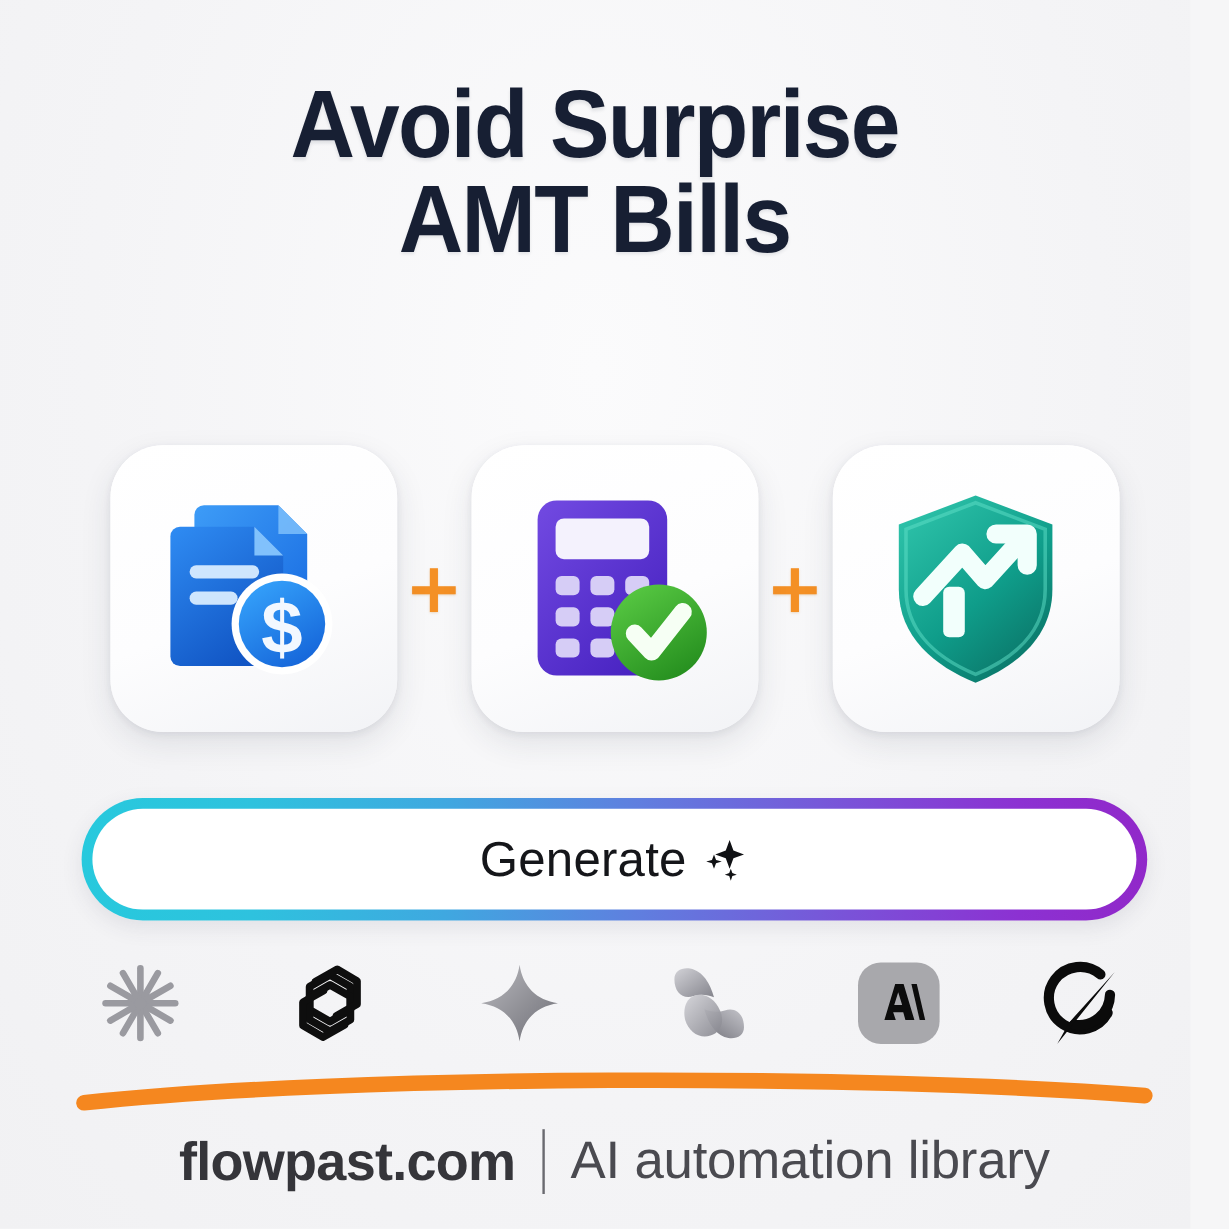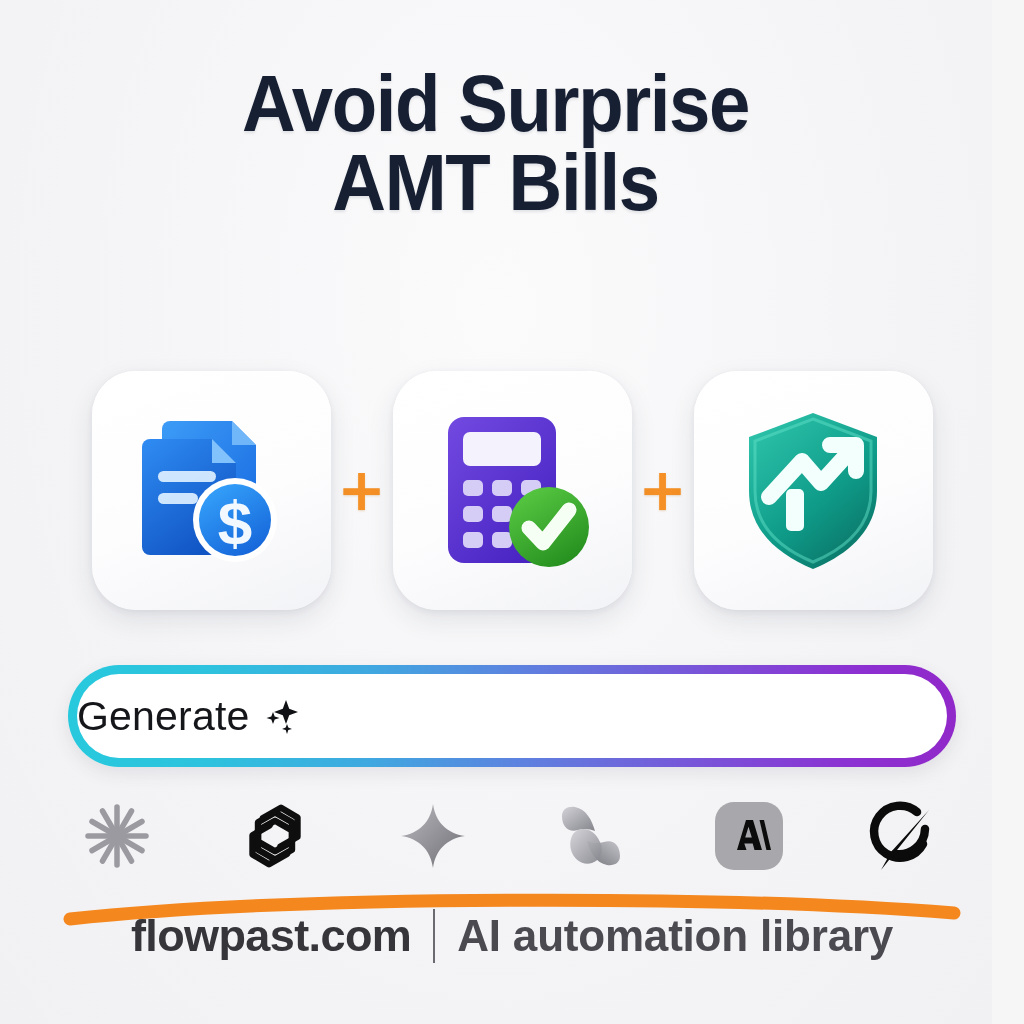--- a/index.html
+++ b/index.html
@@ -96,21 +96,21 @@
     box-shadow: 0 6px 18px rgba(60,60,90,0.10);
   }
   .generate-btn {
     width: 100%;
     height: 100%;
     border: none;
     border-radius: 44px;
     background: #ffffff;
     display: flex;
     align-items: center;
-    justify-content: flex-start;
+    justify-content: center;
     gap: 12px;
     cursor: pointer;
     font-family: "Liberation Sans", sans-serif;
     padding: 0;
   }
   .generate-label {
     font-size: 41px;
     font-weight: 400;
     color: #15161a;
     letter-spacing: 0.2px;
@@ -140,21 +140,21 @@
   
   .swoosh {
     position: absolute;
     top: 893px;
     left: 62px;
     width: 900px;
     height: 40px;
   }
   .footer {
     position: absolute;
-    top: 896px;
+    top: 928px;
     left: 0;
     width: 1024px;
     height: 80px;
     display: flex;
     align-items: center;
     justify-content: center;
     gap: 22px;
   }
   .brand {
     font-size: 45px;
@@ -163,21 +163,21 @@
     letter-spacing: -0.6px;
     font-family: "Liberation Sans", sans-serif;
   }
   .divider-bar {
     width: 2px;
     height: 54px;
     background: #6a6a70;
   }
   .tagline {
     font-size: 44px;
-    font-weight: 700;
+    font-weight: 400;
     color: #4a4a50;
     letter-spacing: -0.2px;
     font-family: "Liberation Sans", sans-serif;
   }
 </style>
 </head>
 <body>
 
 <div class="poster">
 

